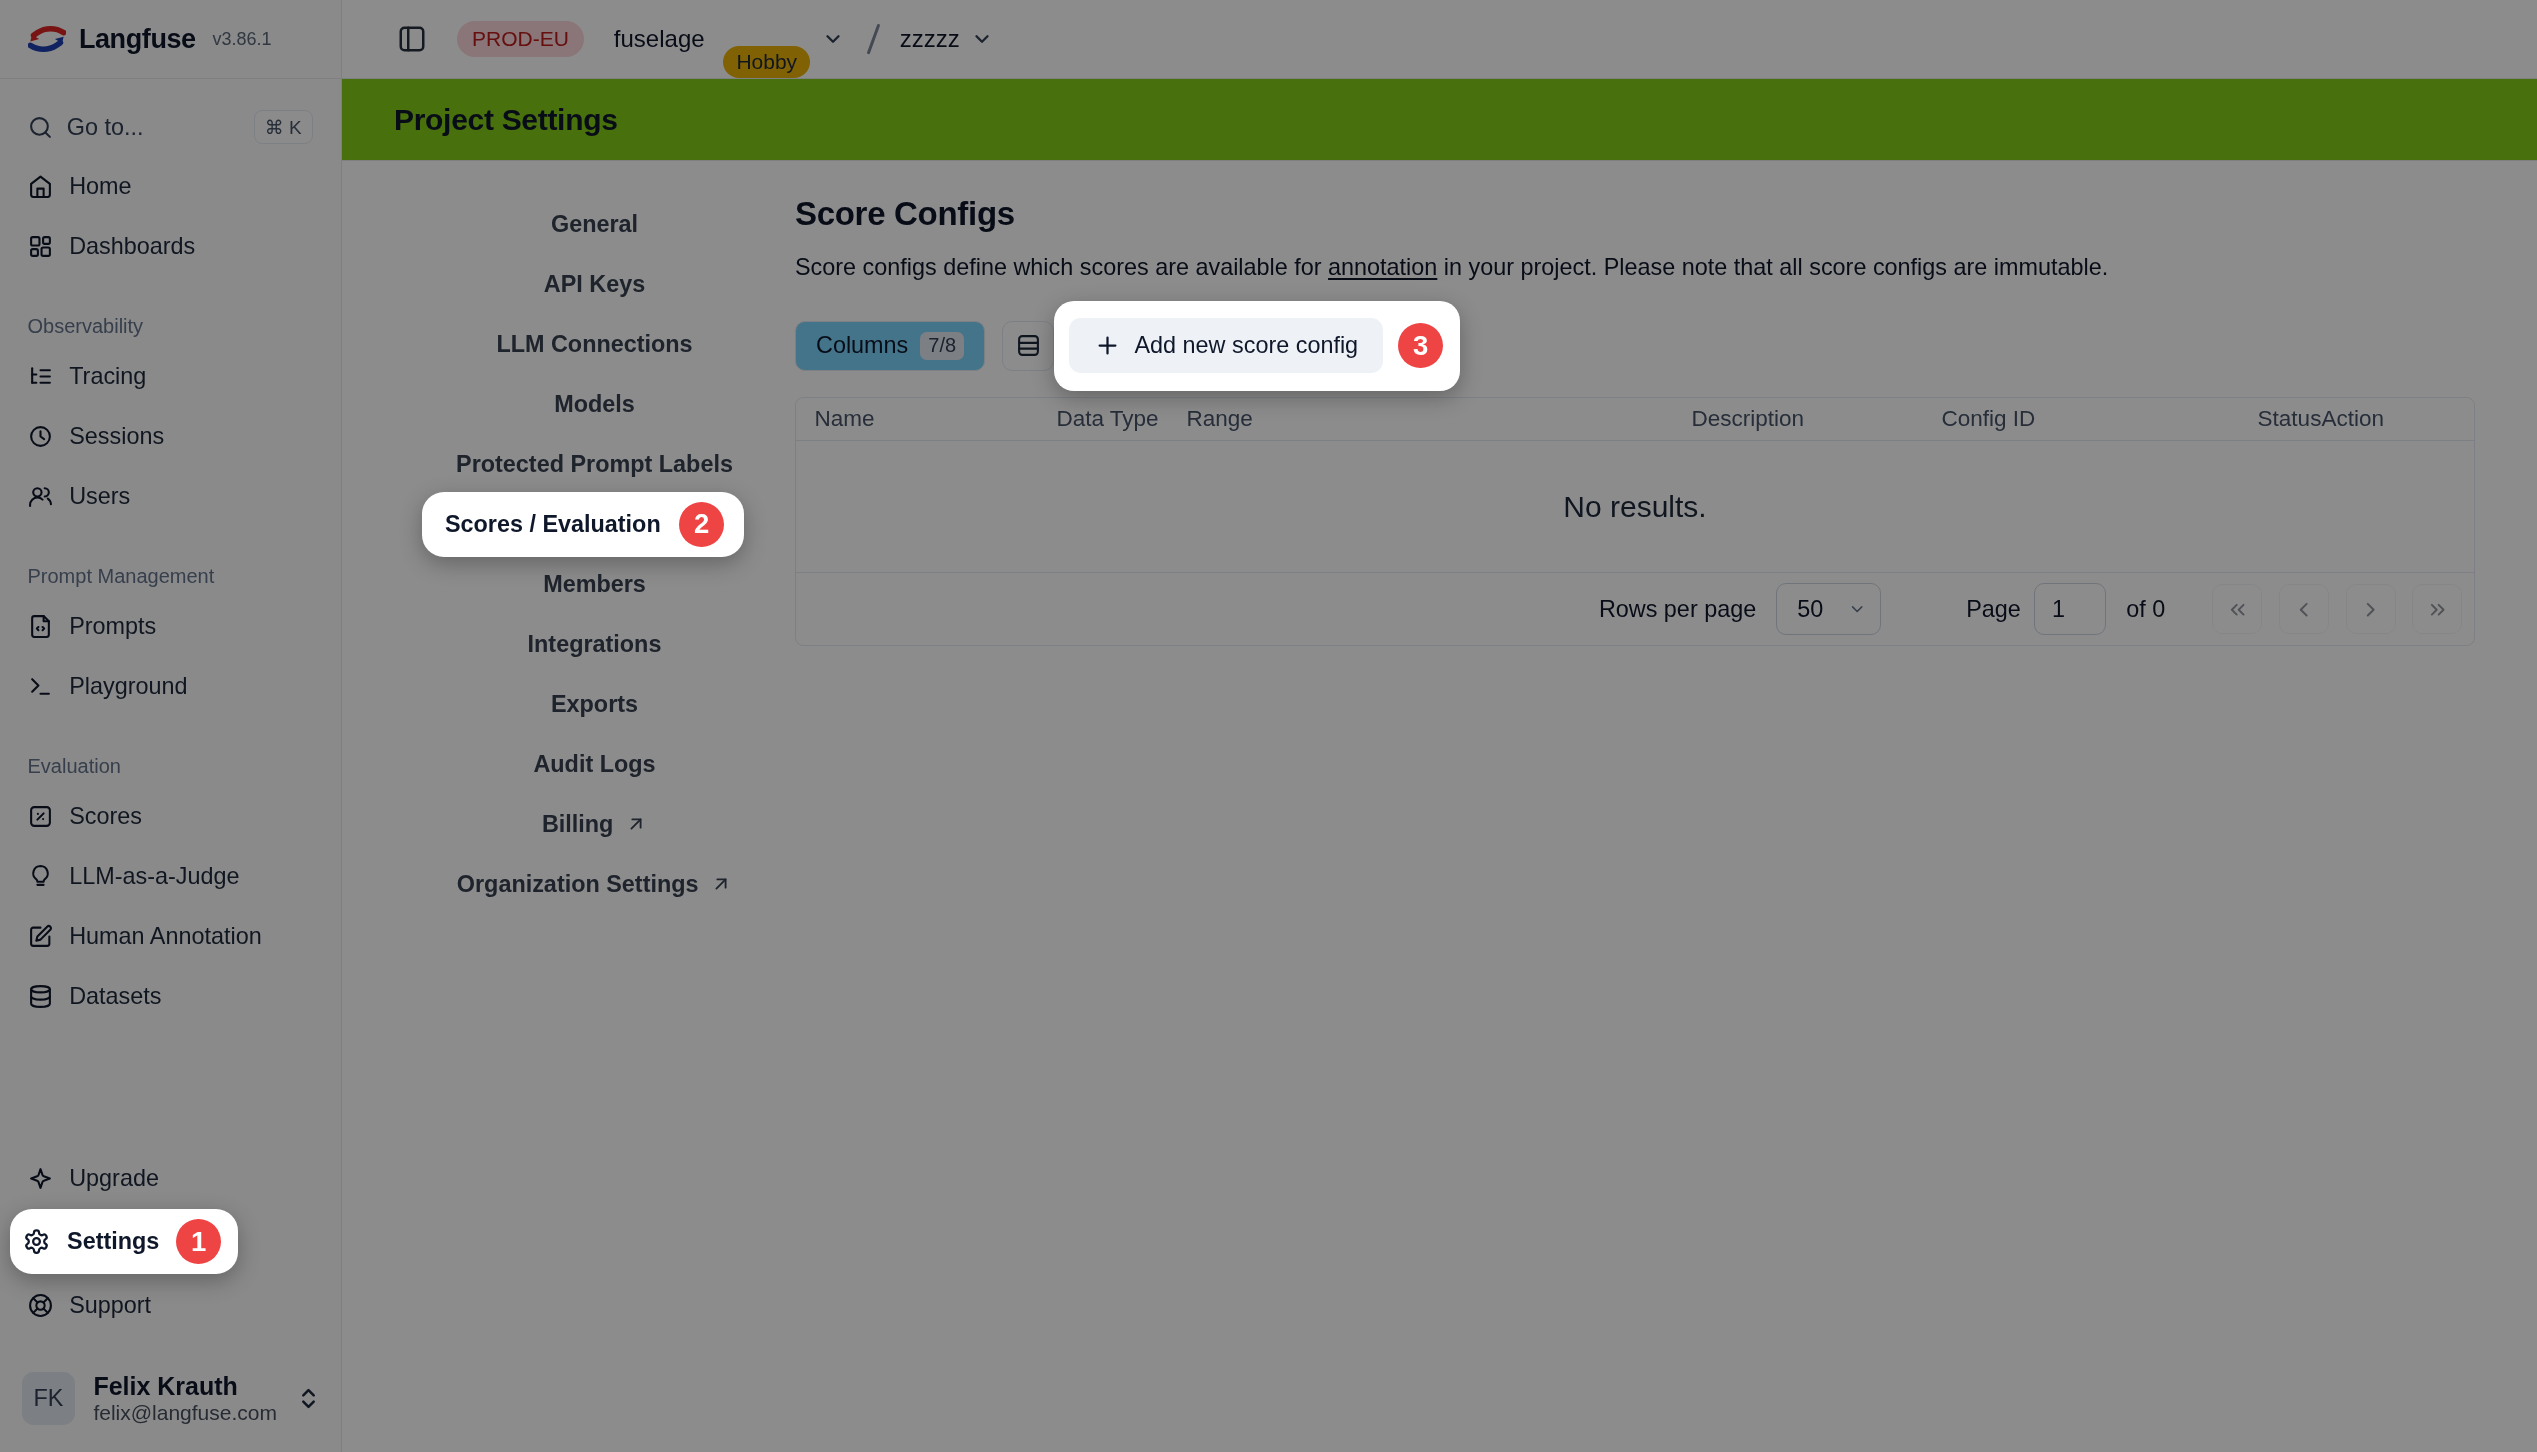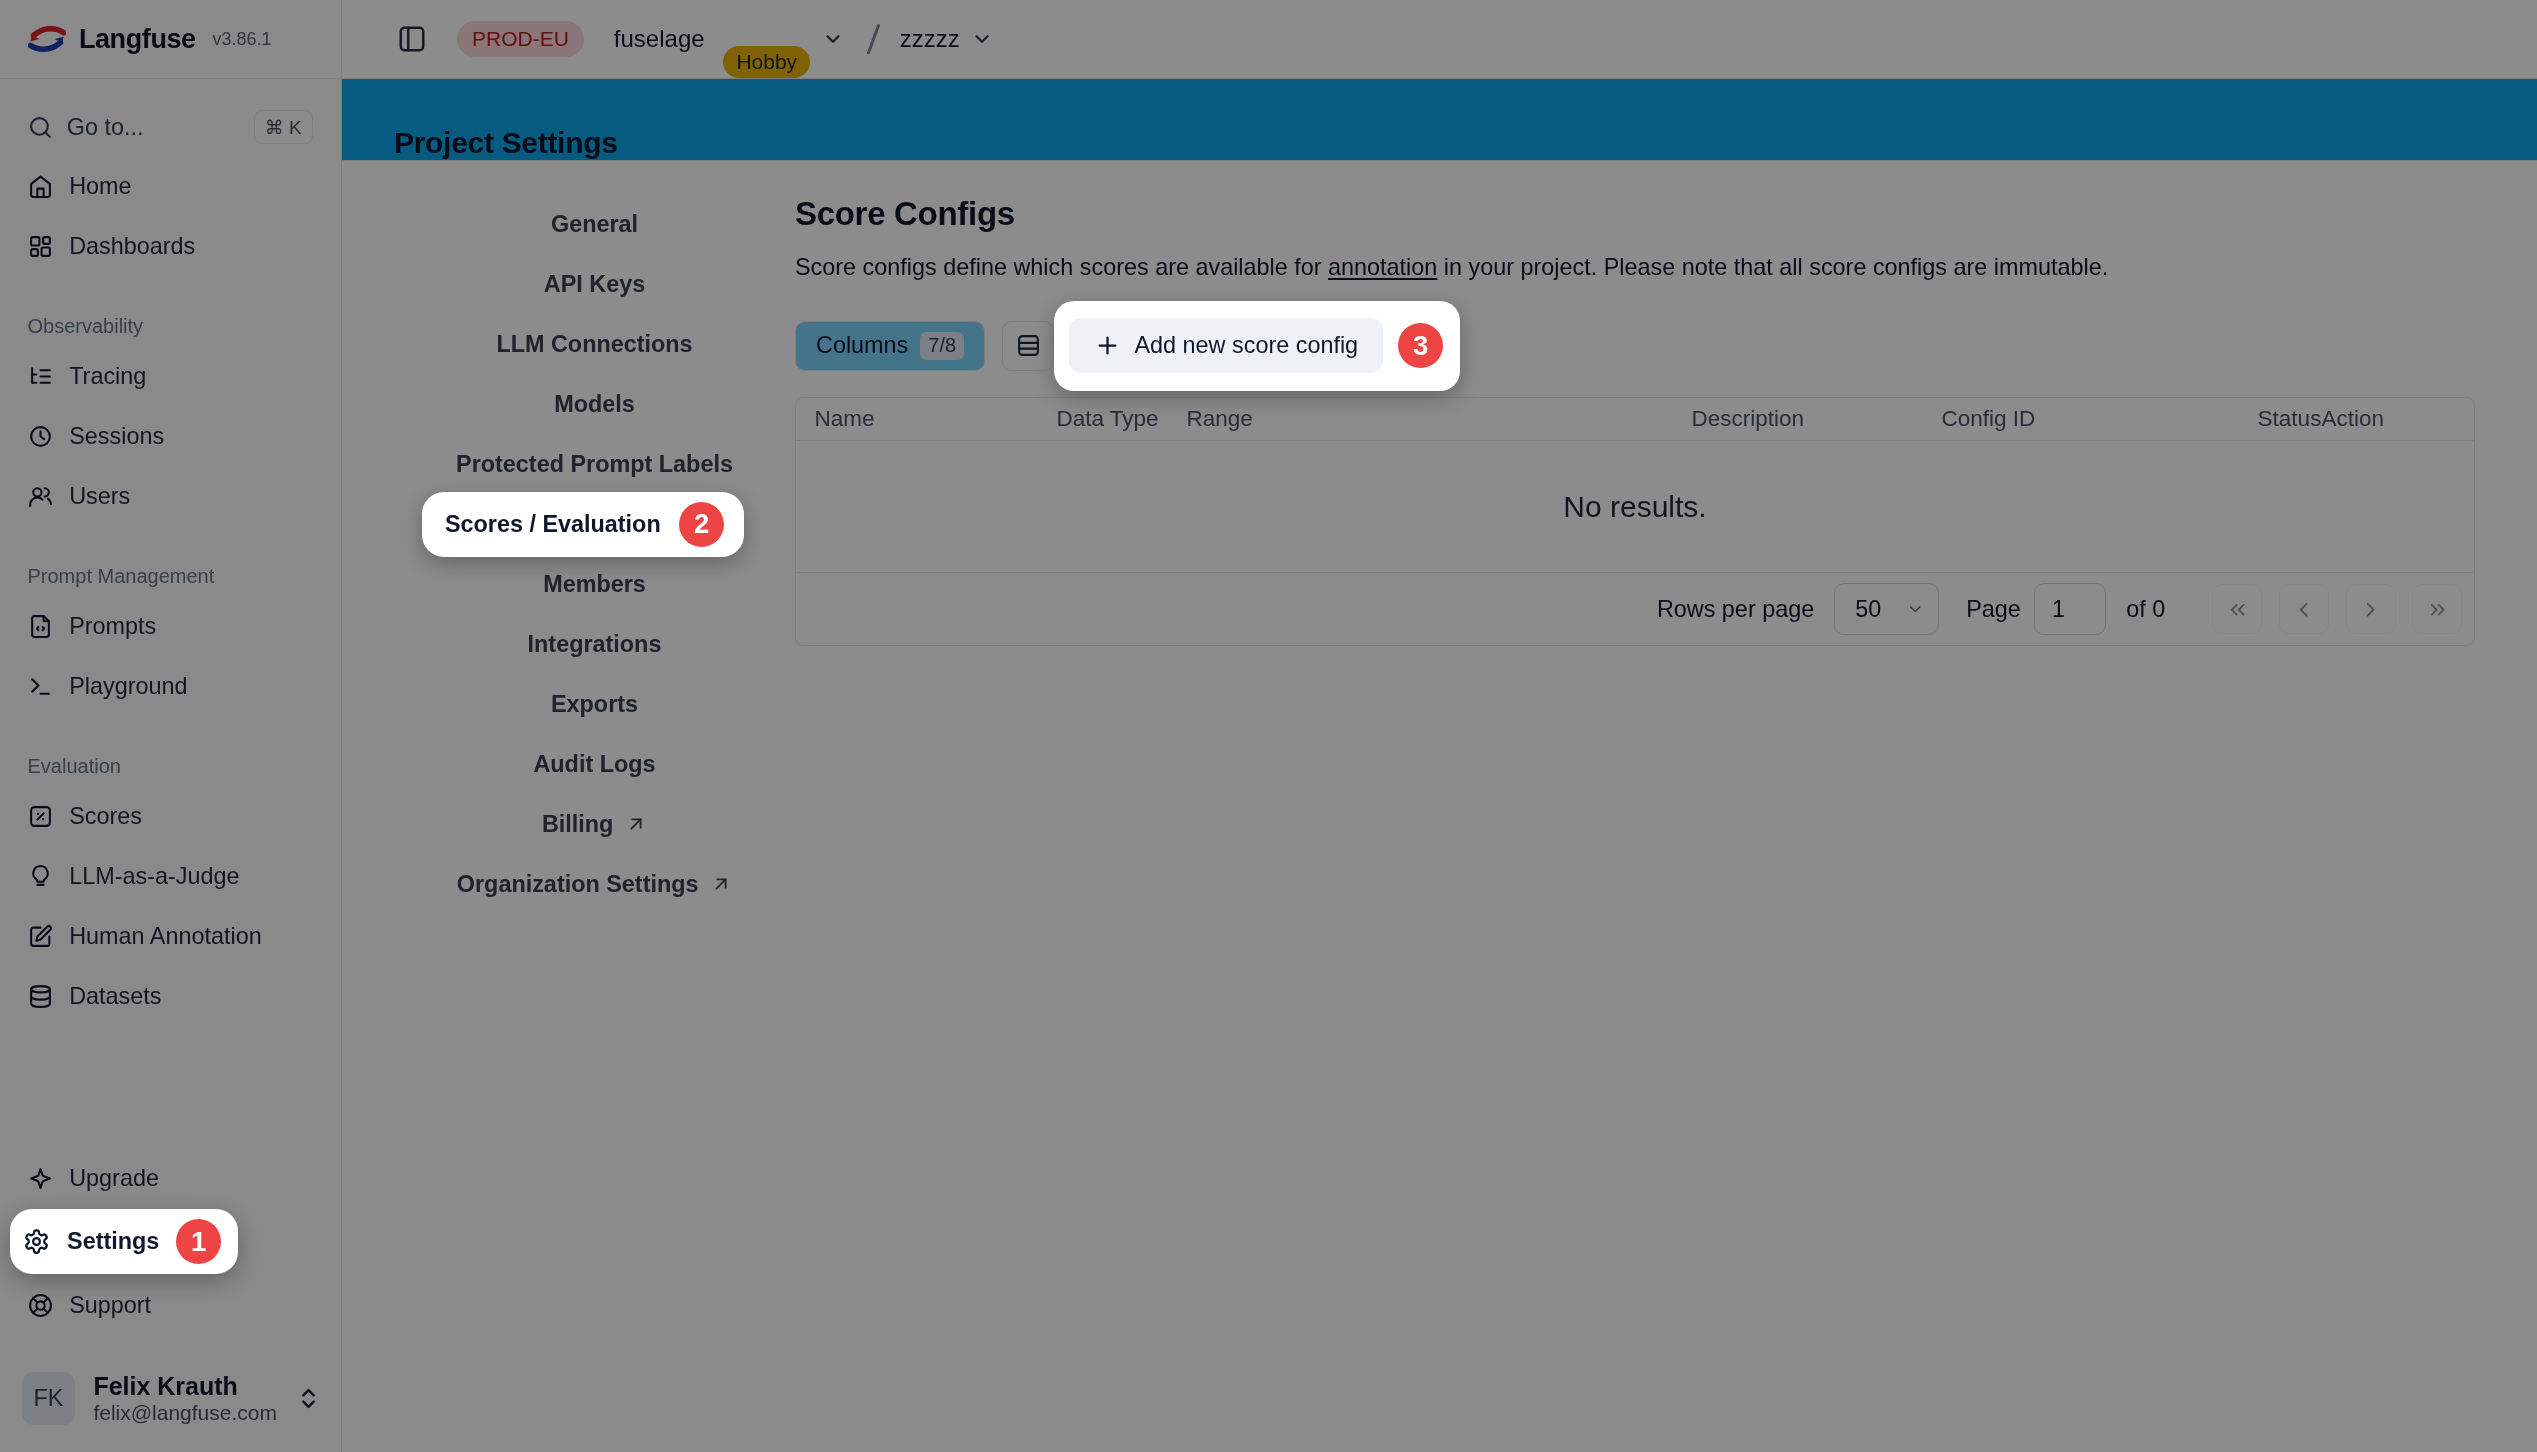--- a/index.html
+++ b/index.html
@@ -49,21 +49,21 @@
   
   .main { flex:1; display:flex; flex-direction:column; min-width:0; }
   .topbar { height:79px; border-bottom:1.7px solid #e5e7eb; display:flex; align-items:center; gap:0; padding:0 33px 0 55px; background:#fff; }
   .panel-btn { width:30px; height:30px; color:#27303f; margin-right:30px; cursor:pointer; }
   .env-badge { background:#fbd5da; color:#b91c1c; font-size:21px; padding:5.8px 15px; border-radius:834px; }
   .org-name { font-size:24px; font-weight:500; margin-left:30px; }
   .plan-badge { background:#eab308; color:#1e293b; font-size:21px; padding:4.2px 13.4px; border-radius:834px; margin-left:18.4px;margin-top:46px; }
   .bc-caret { width:22px; height:22px; color:#334155; margin-left:11.7px; cursor:pointer; }
   .bc-slash { width:2.5px; height:32px; background:#7c8699; transform:rotate(20deg); margin:0 25px 0 28px; border-radius:1.7px; }
   .proj-name { font-size:24px; font-weight:500; }
-  .page-header { height:82px; border-bottom:1.7px solid #e5e7eb; display:flex; align-items:flex-end; padding-left:52px; background:#0ea5e9; }
+  .page-header { height:82px; border-bottom:1.7px solid #e5e7eb; display:flex; align-items:center; padding-left:52px; background:#84cc16; }
   .page-title { font-size:30px; font-weight:600; letter-spacing:-0.3px; }
 
   .settings-body { display:flex; padding:33px 63px 0 52px; flex:1; min-height:0; }
   .settings-nav { width:401px; min-width:401px; }
   .set-item { height:60px; display:flex; align-items:center; font-size:23.4px; font-weight:600; color:#374151; cursor:pointer; gap:11.7px;justify-content:center; }
   .set-item .ext { width:22px; height:22px; color:#374151; }
   .set-item.active-wrap { position:relative; }
   .active-pill {
     position:relative; z-index:60; background:#fff; border-radius:22px; height:65px;
     margin-left:-22.5px; padding:0 20px 0 22.5px; display:inline-flex; align-items:center; gap:18.4px;
@@ -100,21 +100,21 @@
   .tbl { margin-top:6.7px; border:1.7px solid #e2e8f0; border-radius:8.3px; background:#fff; }
   .tbl-head { height:43px; display:flex; align-items:center; padding-left:18.4px; border-bottom:1.7px solid #e2e8f0; }
   .th { font-size:22.5px; font-weight:500; color:#475569; white-space:nowrap; }
   .th:nth-child(1){width:242px;} .th:nth-child(2){width:130px;} .th:nth-child(3){width:505px;}
   .th:nth-child(4){width:250px;} .th:nth-child(5){width:250px;} .th:nth-child(6){width:130px;text-align:right;}
   .th:nth-child(7){flex:1;}
   .tbl-empty { height:131px; display:flex; align-items:center; justify-content:center; font-size:30px; color:#1e293b; }
   .tbl-foot { height:73px; border-top:1.7px solid #e2e8f0; display:flex; align-items:center; justify-content:flex-end; padding-right:11.7px; font-size:23.4px; font-weight:500; color:#0f172a; }
   .select-box { margin-left:20px; width:105px; height:52px; border:1.7px solid #cbd5e1; border-radius:10px; display:flex; align-items:center; padding:0 13.4px 0 20px; cursor:pointer; background:#fff; }
   .select-box .caret { margin-left:auto; width:18.4px; height:18.4px; color:#64748b; }
-  .page-label { margin-left:27px; }
+  .page-label { margin-left:85px; }
   .page-input { margin-left:13.4px; width:72px; height:52px; border:1.7px solid #cbd5e1; border-radius:10px; padding-left:16.7px; font-size:23.4px; font-family:inherit; color:#0f172a; background:#fff; }
   .of-label { margin-left:20px; }
   .pager { margin-left:47px; display:flex; gap:16.7px; }
   .pg-btn { width:50px; height:50px; border:1.7px solid #e2e8f0; border-radius:10px; background:#fff; display:flex; align-items:center; justify-content:center; color:#0f172a; opacity:.45; cursor:pointer; }
   .pg-btn .icn { width:23.4px; height:23.4px; }
 
   
   .dim { position:fixed; inset:0; background:rgba(0,0,0,.45); z-index:50; pointer-events:none; }
 </style>
 </head>

